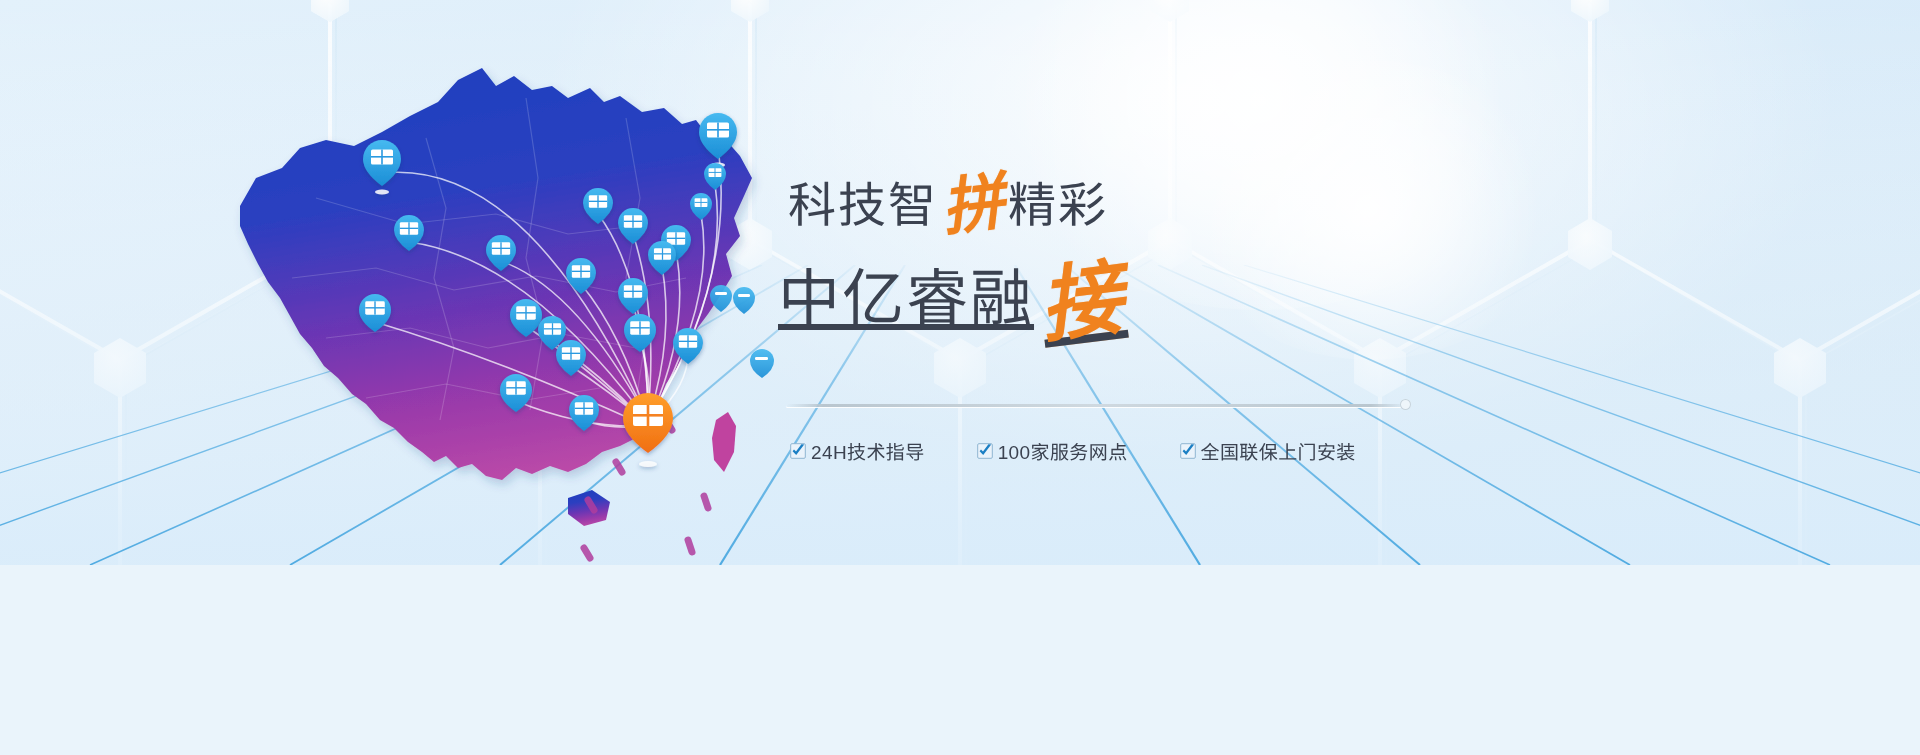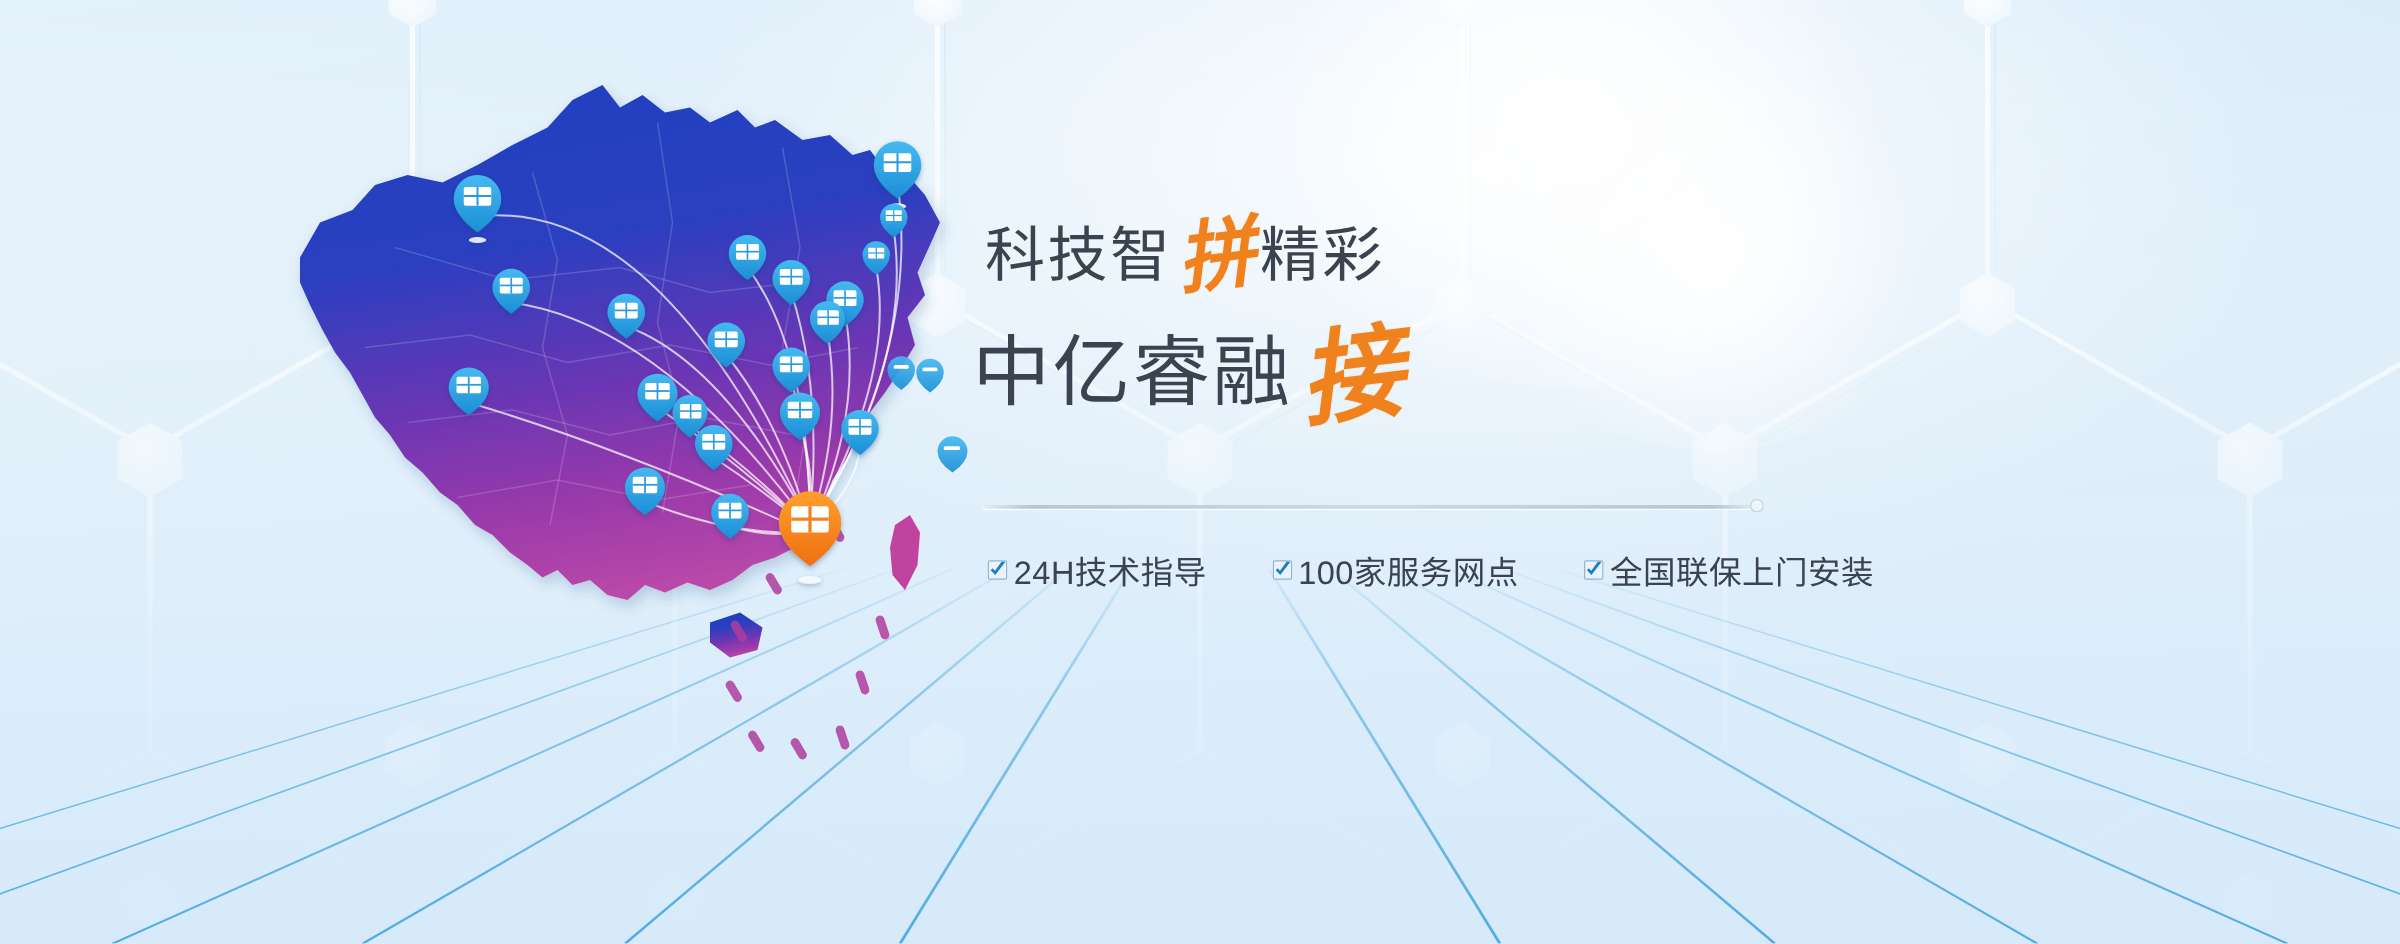--- a/index.html
+++ b/index.html
@@ -2,21 +2,21 @@
 <html lang="zh-CN"><head>
 <meta charset="utf-8">
 <style>
   * { margin:0; padding:0; box-sizing:border-box; }
   html,body { width:1920px; height:755px; overflow:hidden; }
   body {
     font-family: "Liberation Sans", "DejaVu Sans", sans-serif;
     background:#eaf4fb;
   }
   #banner {
-    position:relative; width:1920px; height:755px; overflow:hidden;
+    position:relative; width:1920px; height:565px; overflow:hidden;
     background:
       radial-gradient(ellipse 900px 520px at 62% 18%, rgba(255,255,255,0.92) 0%, rgba(255,255,255,0.35) 45%, rgba(255,255,255,0) 72%),
       linear-gradient(170deg, #e3f1fb 0%, #dcedfa 28%, #d5e9f8 55%, #cde5f6 78%, #c7e2f5 100%);
   }
   
   #hexlayer { position:absolute; inset:0; }
   #hexlayer svg { display:block; width:1920px; height:755px; }
   
   #floor { position:absolute; left:0; right:0; bottom:0; height:300px; }
   #floor svg { display:block; width:1920px; height:300px; }
@@ -29,21 +29,21 @@
   #glow-a { width:560px; height:420px; left:980px; top:-110px; }
   #glow-b { width:380px; height:300px; left:1180px; top:60px; }
   
   #mapwrap { position:absolute; left:196px; top:28px; width:640px; height:600px; }
   #mapwrap svg { display:block; width:640px; height:600px; }
   
   #textblock { position:absolute; left:778px; top:168px; width:560px; }
   .headline { white-space:nowrap; color:#3b4250; line-height:1; }
   .hl-row { display:flex; align-items:flex-end; }
   #hl1 { font-size:48px; letter-spacing:2px; padding-left:10px; }
-  #hl2 { font-size:62px; letter-spacing:2px; margin-top:18px; }
+  #hl2 { font-size:62px; letter-spacing:2px; margin-top:18px;text-decoration:underline; }
   .brush {
     color:#f0821e; font-family:"DejaVu Serif","Liberation Serif",serif;
     font-weight:bold; font-style:italic;
     transform:rotate(-7deg) ;
     display:inline-block;
     text-shadow:0 0 1px rgba(240,130,30,0.5);
   }
   #hl1 .brush { font-size:62px; margin:0 2px 0 4px; position:relative; top:6px; }
   #hl2 .brush { font-size:82px; margin:0 2px 0 6px; position:relative; top:12px; }
   #divider {
@@ -56,21 +56,21 @@
     position:absolute; left:1400px; top:399px; width:11px; height:11px;
     border-radius:50%; background:#eef5fa;
     box-shadow:0 0 0 1px #c6d3dc inset;
   }
   
   #features {
     position:absolute; left:790px; top:437px;
     display:flex; align-items:center; gap:52px;
   }
   .feature { display:flex; align-items:center; gap:5px; white-space:nowrap; }
-  .feature .label { font-size:26px; color:#3b4250; letter-spacing:0.4px; }
+  .feature .label { font-size:19px; color:#3b4250; letter-spacing:0.4px; }
   .check-icon { width:16px; height:16px; display:block; }
 </style>
 </head>
 <body>
 
 <div id="banner">
 
   <div id="hexlayer">
     <svg viewBox="0 0 1920 755" xmlns="http://www.w3.org/2000/svg" aria-hidden="true">
       <defs>

